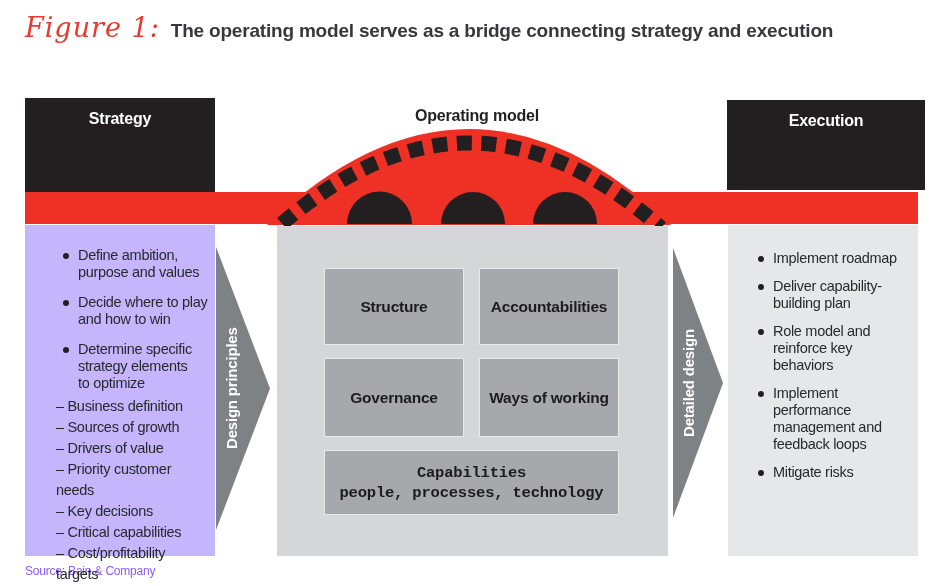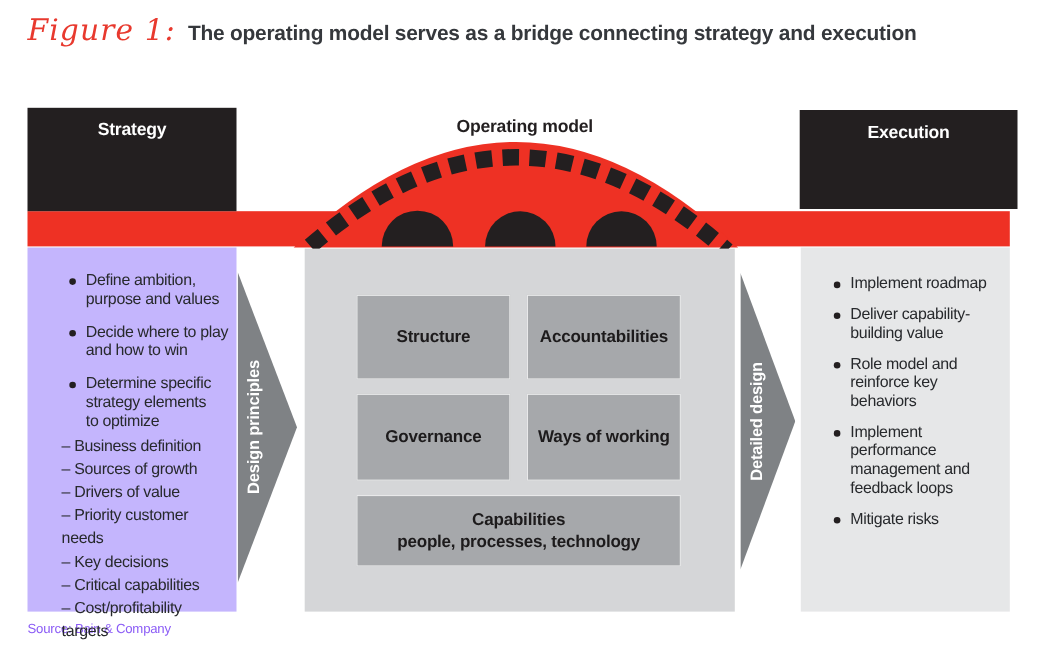--- a/index.html
+++ b/index.html
@@ -47,21 +47,21 @@
                  color:#ffffff; font-weight:bold; font-size:15px; letter-spacing:-0.2px; white-space:nowrap; }
 
   
   .obox { position:absolute; background:#a6a8ab; border:1px solid rgba(255,255,255,0.75);
           display:flex; flex-direction:column; align-items:center; justify-content:center;
           font-weight:bold; font-size:15.5px; color:#1d1b1c; text-align:center; letter-spacing:-0.2px; }
   .obox-structure { left:47px;  top:42px;  width:140px; height:77px; }
   .obox-account   { left:202px; top:42px;  width:140px; height:77px; }
   .obox-govern    { left:47px;  top:132px; width:140px; height:79px; }
   .obox-ways      { left:202px; top:132px; width:140px; height:79px; }
-  .obox-caps      { left:47px;  top:224px; width:295px; height:65px; line-height:20px; }
+  .obox-caps      { left:47px;  top:224px; width:295px; height:65px; line-height:20px;font-family:Liberation Mono, monospace; }
 
   
   .source { position:absolute; left:25px; top:564px; font-size:12px; color:#8b5cf6; letter-spacing:-0.2px; }
 </style>
 </head>
 <body>
 
 <div class="stage">
 
   <div class="fig-header">
@@ -128,21 +128,21 @@
   <div class="arrow-label" style="position:absolute; left:675px; top:248px; height:270px; z-index:2;">Detailed design</div>
 
   <div class="panel panel-right">
     <div class="bullet" style="margin-bottom:11px;">
       <span class="dot"></span>
       <span class="btext">Implement roadmap</span>
     </div>
     <div class="bullet" style="margin-bottom:11px;">
       <span class="dot"></span>
       <span class="btext">Deliver capability-
-building value</span>
+building plan</span>
     </div>
     <div class="bullet" style="margin-bottom:11px;">
       <span class="dot"></span>
       <span class="btext">Role model and
 reinforce key behaviors</span>
     </div>
     <div class="bullet" style="margin-bottom:11px;">
       <span class="dot"></span>
       <span class="btext">Implement performance
 management and

